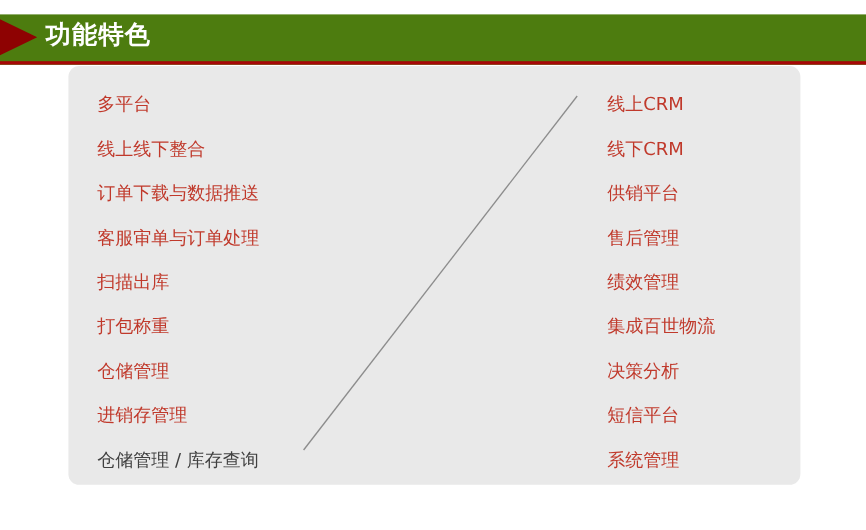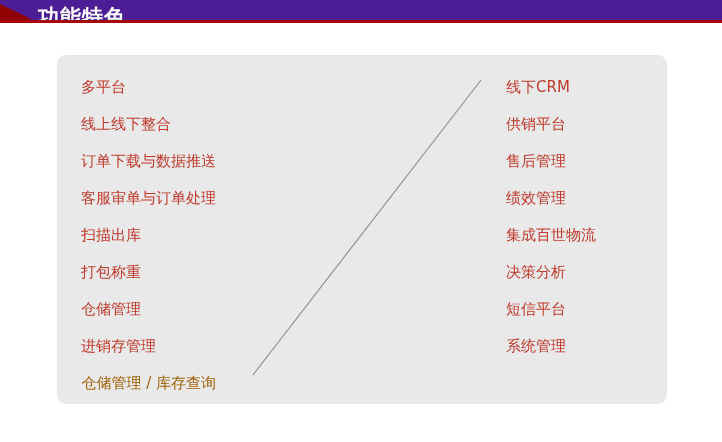--- a/index.html
+++ b/index.html
@@ -13,24 +13,24 @@
     background: #ffffff;
     font-family: "DejaVu Sans", "Liberation Sans", sans-serif;
     overflow: hidden;
     position: relative;
   }
 
   
   .header-bar {
     position: absolute;
     left: 0;
-    top: 0;
+    top: 12px;
     width: 722px;
-    height: 23px;
-    background: #4c1d95;
+    height: 42px;
+    background: #4d7c0f;
     overflow: hidden;
   }
   .header-bar::after {
     
     content: "";
     position: absolute;
     left: 0;
     bottom: 0;
     width: 100%;
     height: 3px;
@@ -96,22 +96,21 @@
   .col-right { left: 449px; }
 
   .feature-item {
     height: 37px;
     line-height: 37px;
     font-size: 15px;
     color: #c0392b;
     white-space: nowrap;
   }
   .feature-item.muted {
-    color: #a16207;
-    text-align: right;
+    color: #404040;
   }
 </style>
 </head>
 <body>
 
 <div class="header-bar">
   <div class="header-arrow"></div>
   <div class="header-title">功能特色</div>
 </div>
 
@@ -129,20 +128,21 @@
       <div class="feature-item">订单下载与数据推送</div>
       <div class="feature-item">客服审单与订单处理</div>
       <div class="feature-item">扫描出库</div>
       <div class="feature-item">打包称重</div>
       <div class="feature-item">仓储管理</div>
       <div class="feature-item">进销存管理</div>
       <div class="feature-item muted">仓储管理 / 库存查询</div>
     </div>
 
     <div class="col col-right">
+      <div class="feature-item">线上CRM</div>
       <div class="feature-item">线下CRM</div>
       <div class="feature-item">供销平台</div>
       <div class="feature-item">售后管理</div>
       <div class="feature-item">绩效管理</div>
       <div class="feature-item">集成百世物流</div>
       <div class="feature-item">决策分析</div>
       <div class="feature-item">短信平台</div>
       <div class="feature-item">系统管理</div>
     </div>
 

